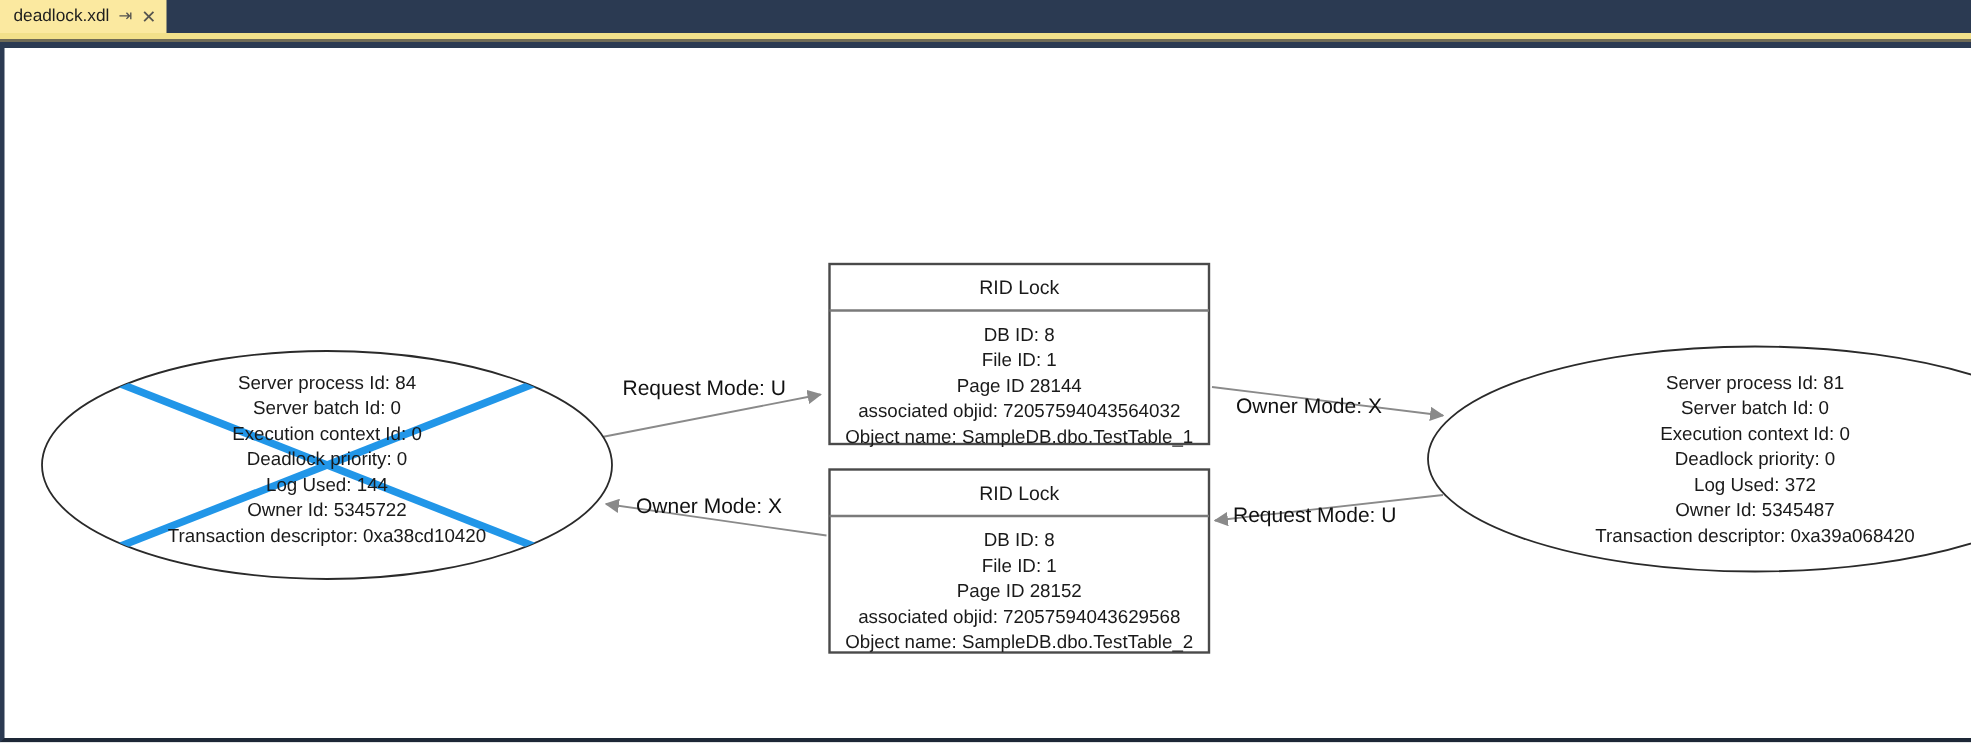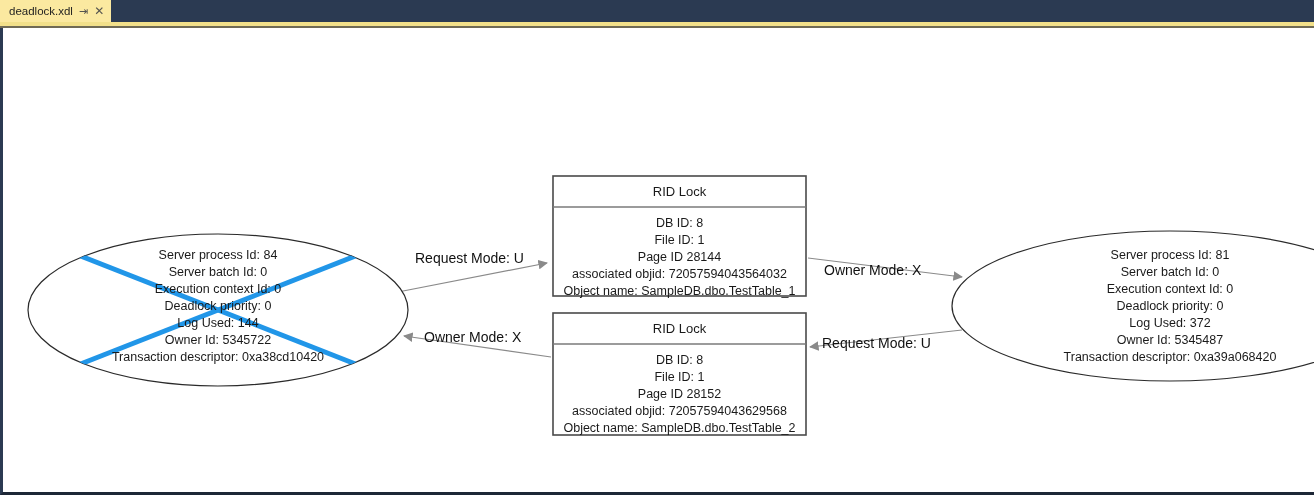--- a/index.html
+++ b/index.html
@@ -22,21 +22,21 @@
     background: #ffffff;
     box-sizing: border-box;
     overflow: hidden;
   }
 
   
   .tabstrip {
     position: absolute;
     left: 0; top: 0;
     width: 1314px;
-    height: 22px;
+    height: 32px;
     background: #2b3a52;
     display: flex;
     align-items: flex-start;
     z-index: 6;
   }
   .tab {
     background: #fbe9a0;
     color: #2c2c2c;
     display: flex;
     align-items: center;

